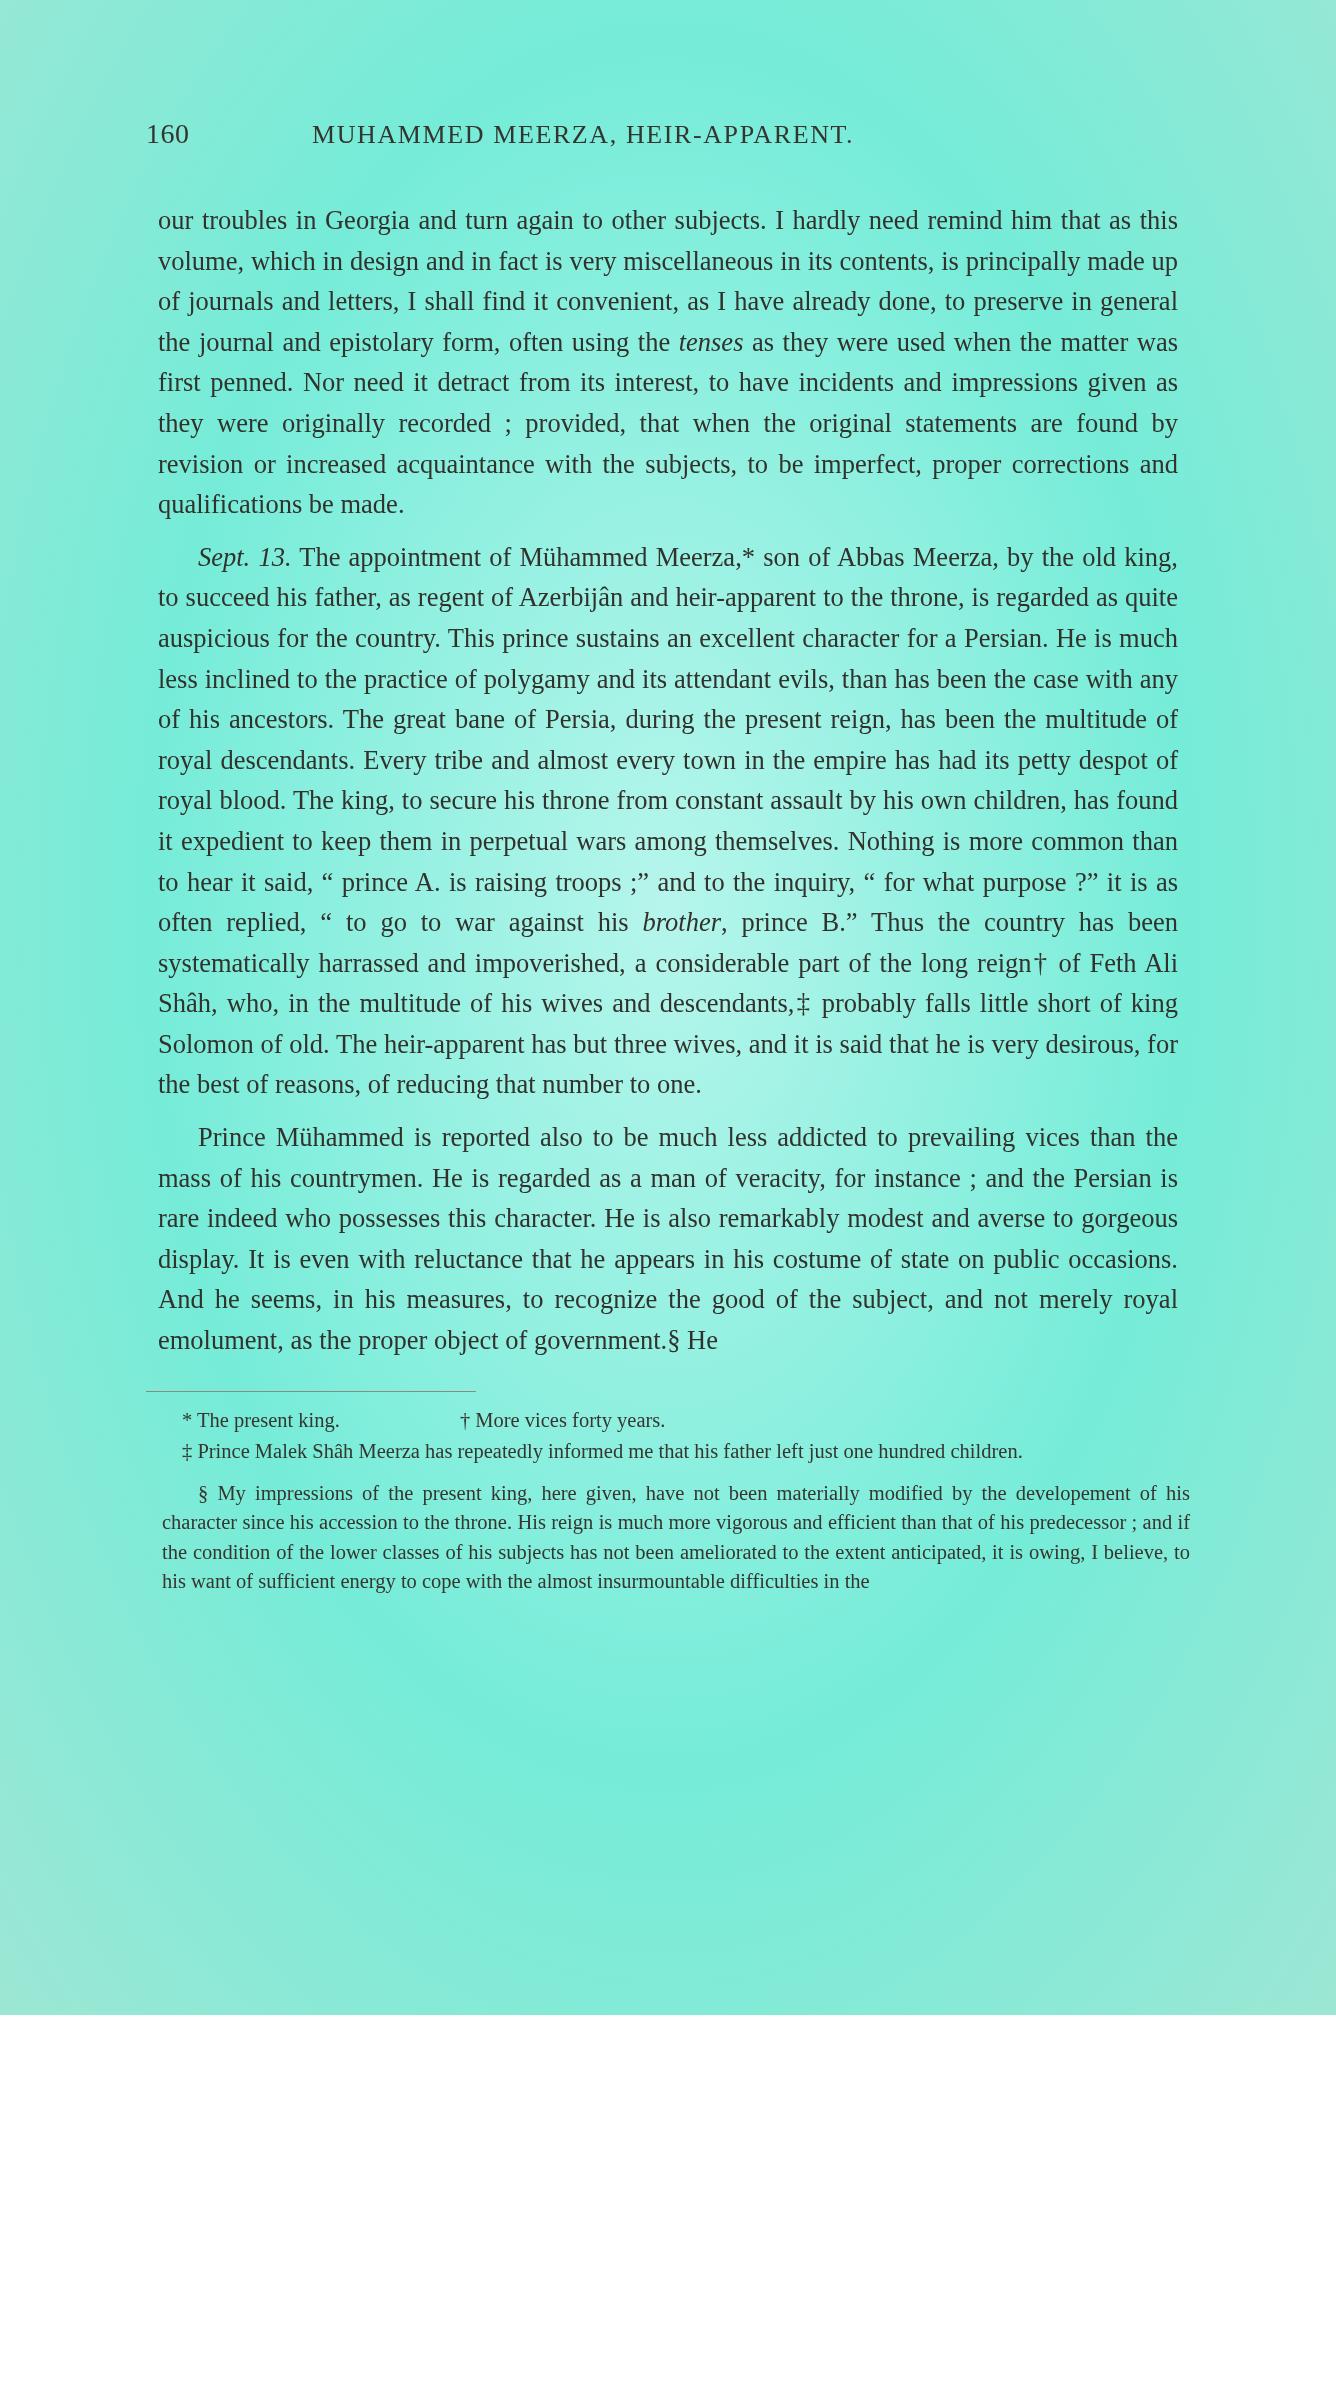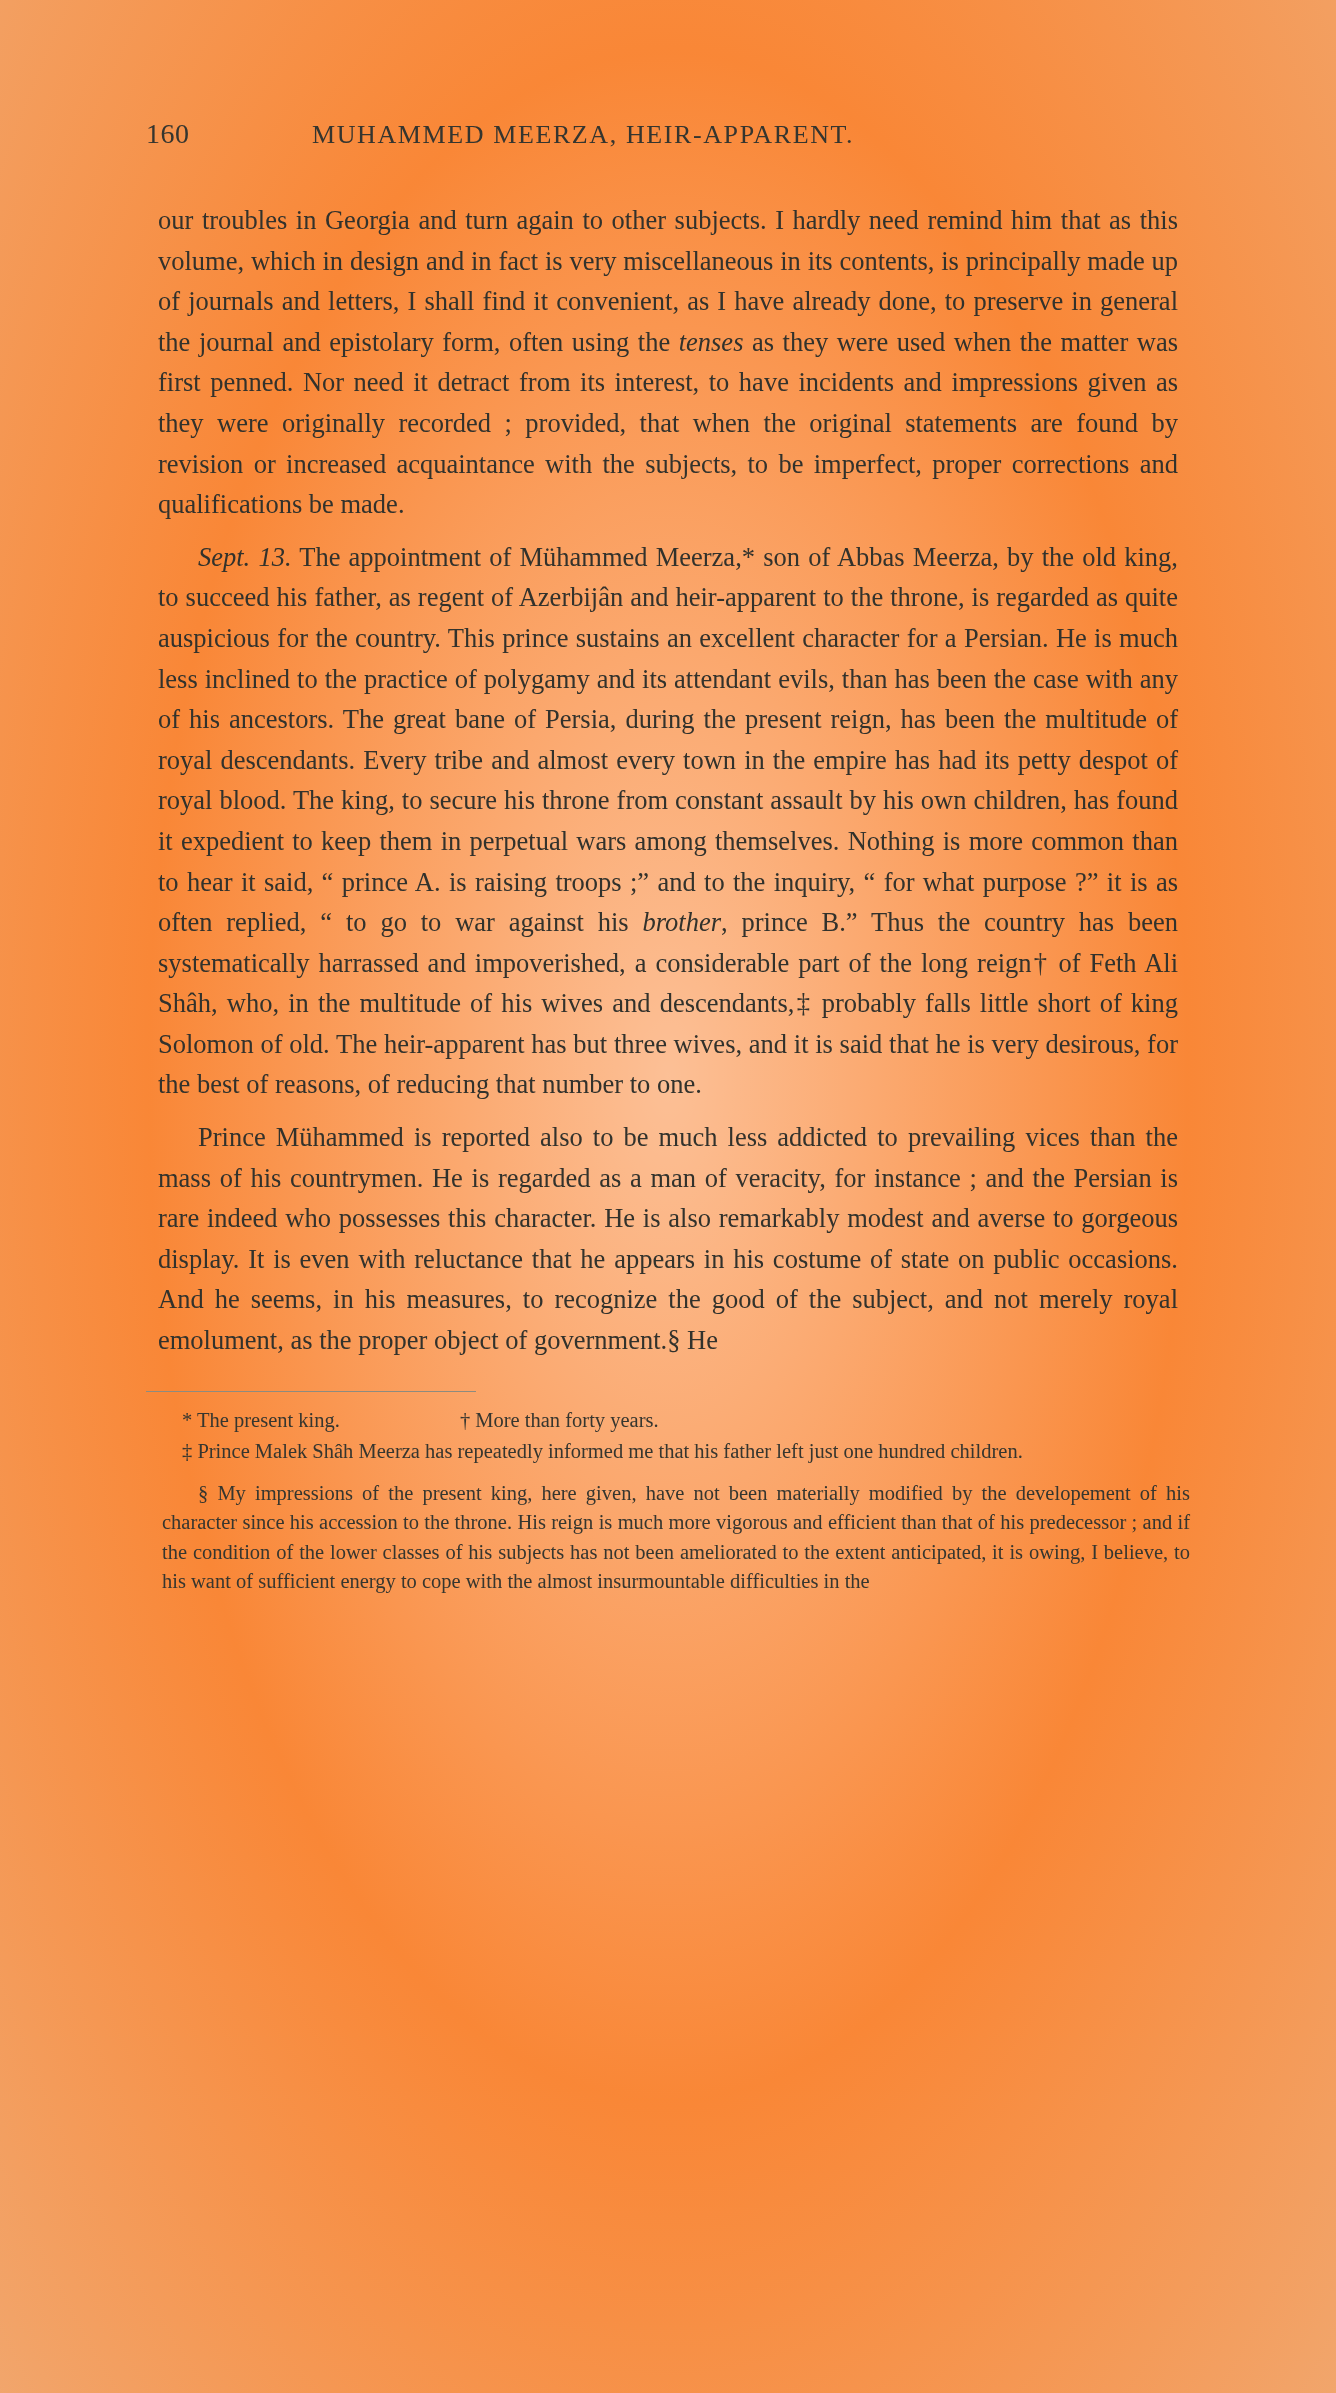--- a/index.html
+++ b/index.html
@@ -11,22 +11,22 @@
     width: 1336px;
     height: 2393px;
     position: relative;
     font-family: "Liberation Serif", serif;
     color: #2b2b28;
   }
   .page {
     position: absolute;
     left: 0; top: 0;
     width: 1336px;
-    height: 2393px;
-    background: #f97316;
+    height: 2015px;
+    background: #5eead4;
     overflow: hidden;
   }
   
   .page::before {
     content: "";
     position: absolute;
     left: 0; top: 0; right: 0; bottom: 0;
     background:
       radial-gradient(ellipse at 50% 45%, rgba(255,255,255,0.55) 0%, rgba(250,248,240,0.15) 55%, rgba(232,227,212,0.45) 100%);
     pointer-events: none;
@@ -106,19 +106,19 @@
 
       <p class="indent"><span class="it">Sept. 13.</span> <span>The appointment of Mühammed Meerza,* son of Abbas Meerza, by the old king, to succeed his father, as regent of Azerbijân and heir-apparent to the throne, is regarded as quite auspicious for the country.  This prince sustains an excellent character for a Persian.  He is much less inclined to the practice of polygamy and its attendant evils, than has been the case with any of his ancestors.  The great bane of Persia, during the present reign, has been the multitude of royal descendants.  Every tribe and almost every town in the empire has had its petty despot of royal blood.  The king, to secure his throne from constant assault by his own children, has found it expedient to keep them in perpetual wars among themselves.  Nothing is more common than to hear it said, “ prince A. is raising troops ;” and to the inquiry, “ for what purpose ?” it is as often replied, “ to go to war against his <span class="it">brother</span>, prince B.”  Thus the country has been systematically harrassed and impoverished, a considerable part of the long reign† of Feth Ali Shâh, who, in the multitude of his wives and descendants,‡ probably falls little short of king Solomon of old.  The heir-apparent has but three wives, and it is said that he is very desirous, for the best of reasons, of reducing that number to one.</span></p>
 
       <p class="indent"><span>Prince Mühammed is reported also to be much less addicted to prevailing vices than the mass of his countrymen.  He is regarded as a man of veracity, for instance ; and the Persian is rare indeed who possesses this character.  He is also remarkably modest and averse to gorgeous display.  It is even with reluctance that he appears in his costume of state on public occasions.  And he seems, in his measures, to recognize the good of the subject, and not merely royal emolument, as the proper object of government.§  He</span></p>
 
     </div>
 
     <div class="rule"></div>
 
     <div class="notes">
-      <p class="n1"><span>* The present king.</span><span class="note-inline-gap"></span><span>† More than forty years.</span></p>
+      <p class="n1"><span>* The present king.</span><span class="note-inline-gap"></span><span>† More vices forty years.</span></p>
       <p class="n2">‡ Prince Malek Shâh Meerza has repeatedly informed me that his father left just one hundred children.</p>
       <p class="n3">§ My impressions of the present king, here given, have not been materially modified by the developement of his character since his accession to the throne.  His reign is much more vigorous and efficient than that of his predecessor ; and if the condition of the lower classes of his subjects has not been ameliorated to the extent anticipated, it is owing, I believe, to his want of sufficient energy to cope with the almost insurmountable difficulties in the</p>
     </div>
 
   </div>
 </div>
 
 </body></html>

